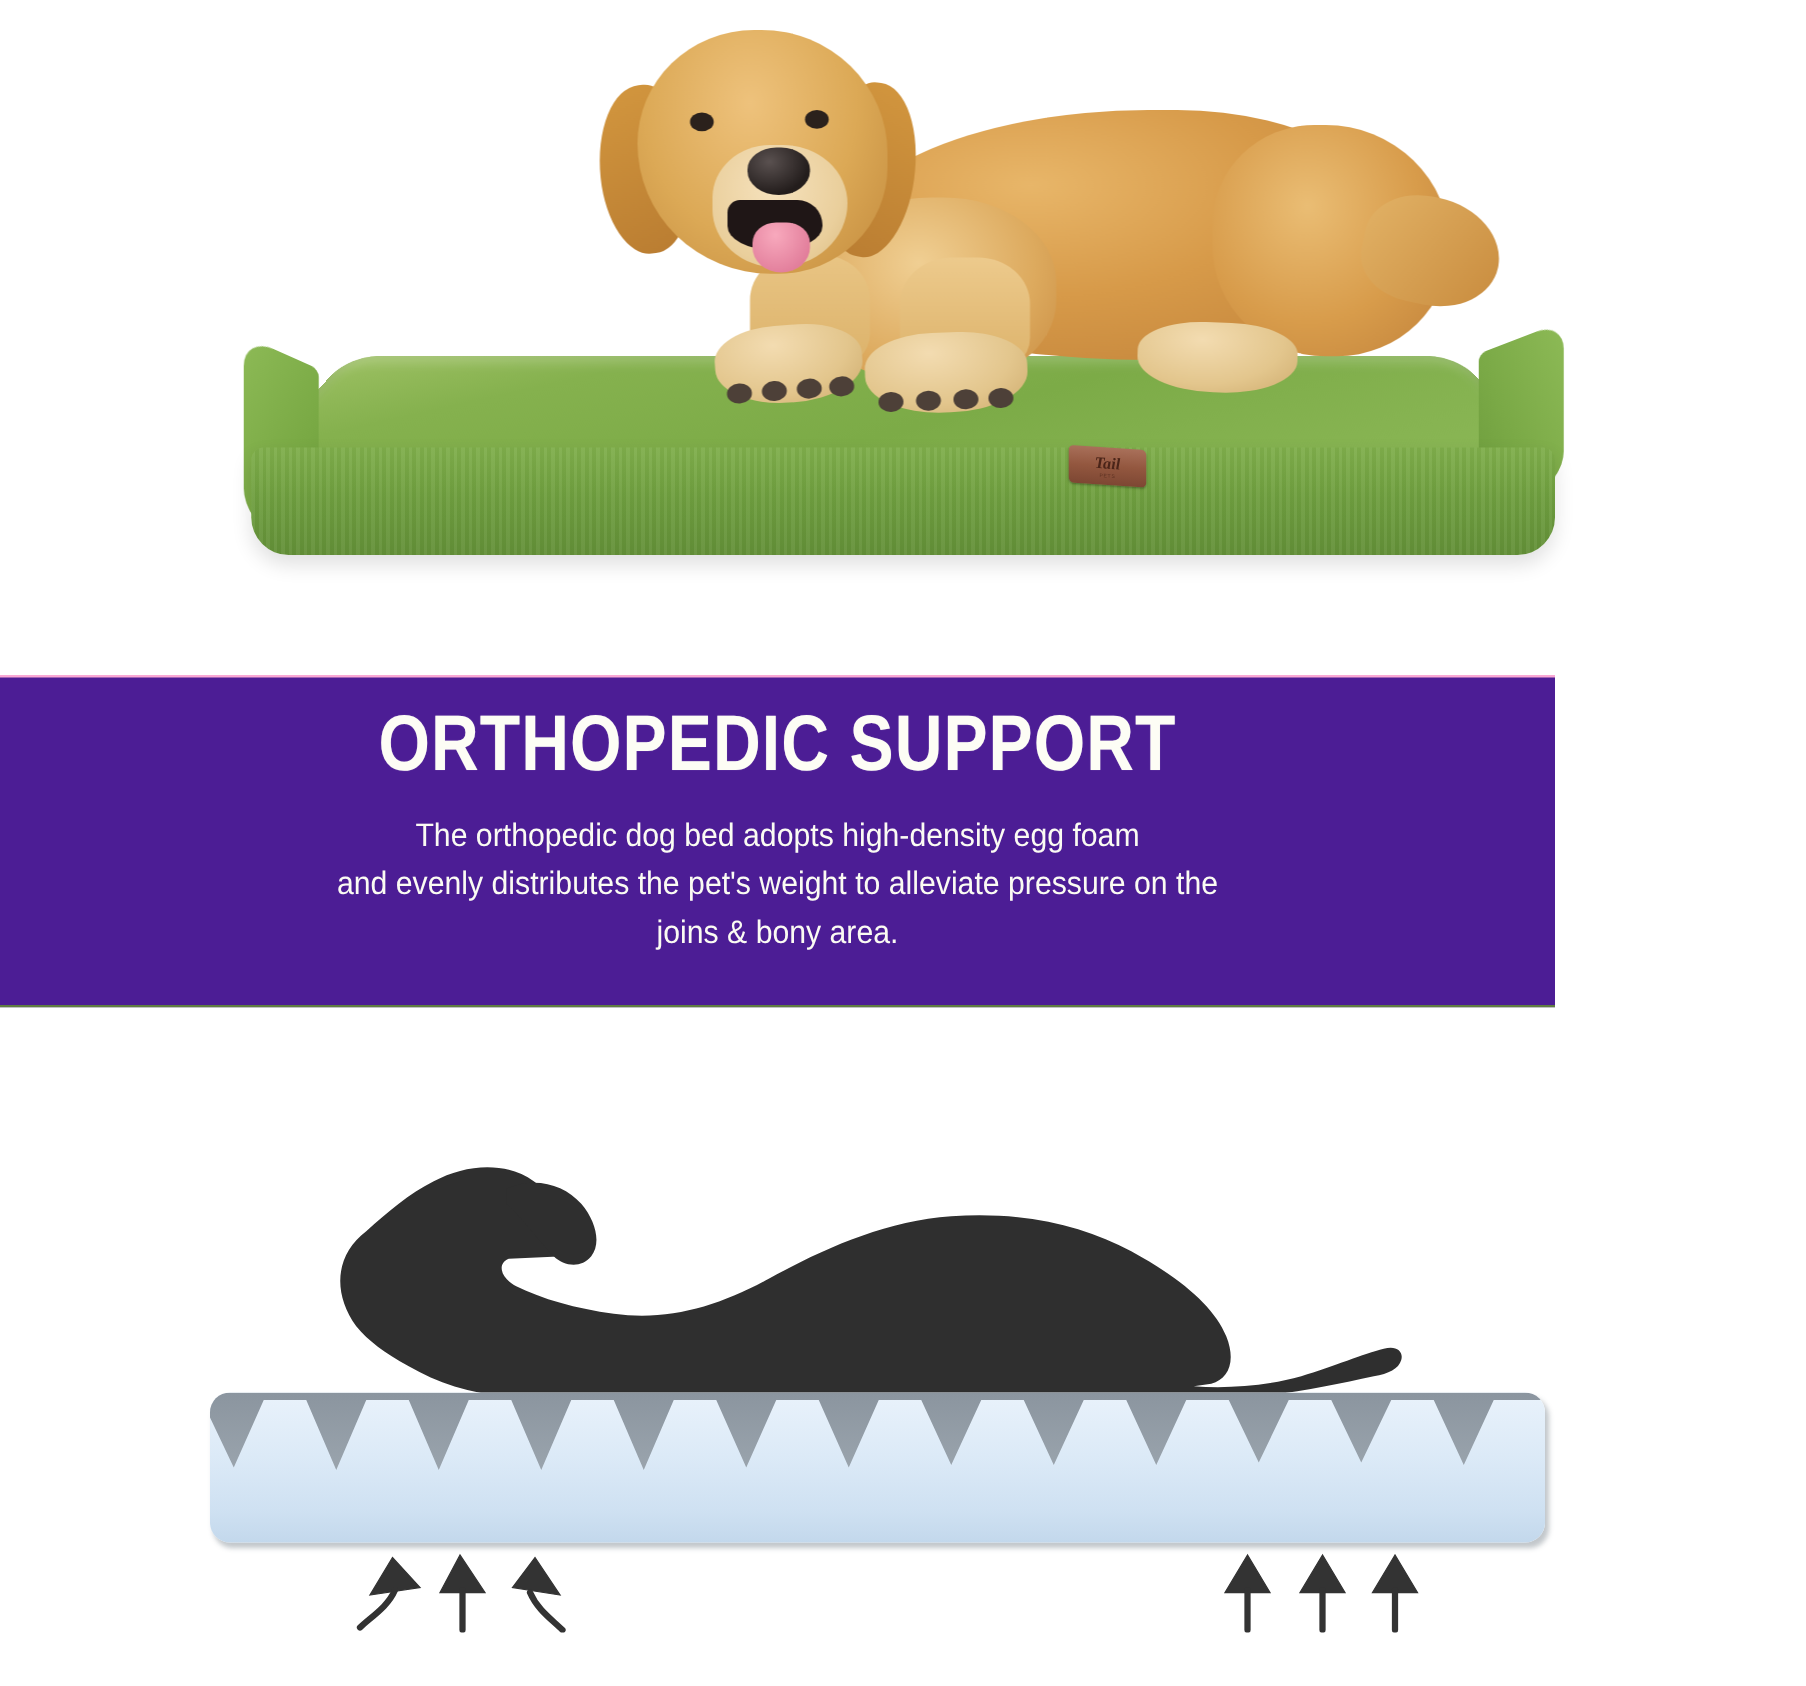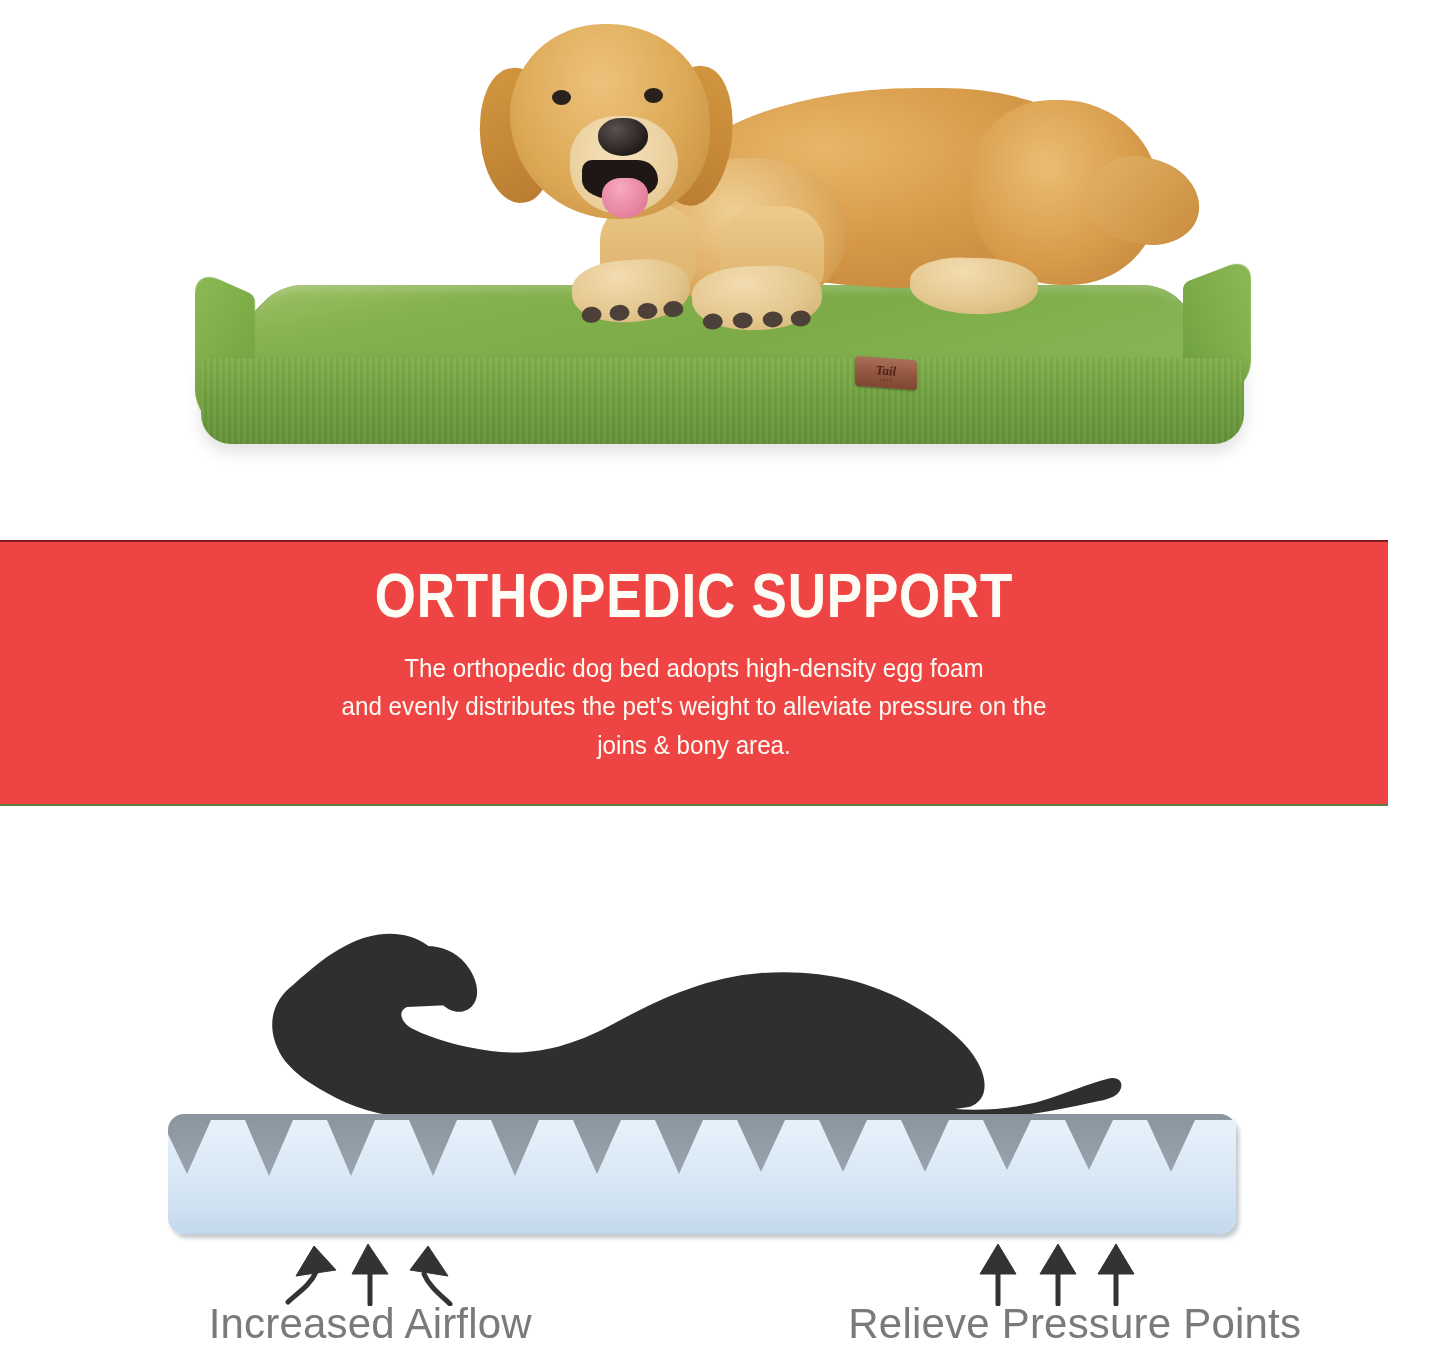--- a/index.html
+++ b/index.html
@@ -132,23 +132,23 @@
     border-radius:40% 40% 30% 30%;
   }
   .tail-fur{
     left:660px; top:150px; width:110px; height:86px;
     background:linear-gradient(120deg,#e2b266 0%,#c98c3e 100%);
     border-radius:50% 60% 55% 45%; transform:rotate(12deg);
   }
 
   
   .banner {
-    position:absolute; left:0; top:540px; width:1388px; height:266px;
-    background:#ef4444;
-    border-top:2px solid #7f1d1d; border-bottom:2px solid #5f7c42;
+    position:absolute; left:0; top:540px; width:1244px; height:266px;
+    background:#4c1d95;
+    border-top:2px solid #f9a8d4; border-bottom:2px solid #5f7c42;
     display:flex; flex-direction:column; align-items:center;
     padding-top:22px;
   }
   .banner-title {
     color:#fdfdf5; font-size:63px; font-weight:bold; letter-spacing:1px;
     line-height:1; transform:scaleX(.84); transform-origin:50% 50%;
     white-space:nowrap;
     text-shadow:0 0 1px rgba(255,255,255,.4);
   }
   .banner-sub {
@@ -329,19 +329,15 @@
           <path d="M 1058 8 L 1040 38 L 1076 38 Z"></path>
           <path d="M 1058 36 L 1058 68" stroke-width="5" fill="none" stroke-linecap="round"></path>
         </g>
         <g>
           <path d="M 1116 8 L 1098 38 L 1134 38 Z"></path>
           <path d="M 1116 36 L 1116 68" stroke-width="5" fill="none" stroke-linecap="round"></path>
         </g>
       </g>
     </svg>
 
-    <div class="labels">
-      <div class="label-left">Increased Airflow</div>
-      <div class="label-right">Relieve Pressure Points</div>
-    </div>
   </section>
 
 </div>
 
 </body></html>

